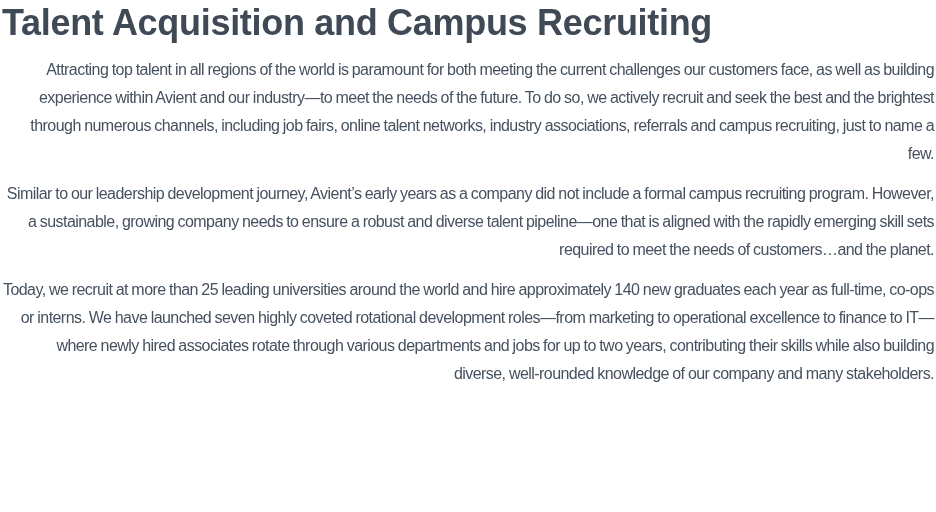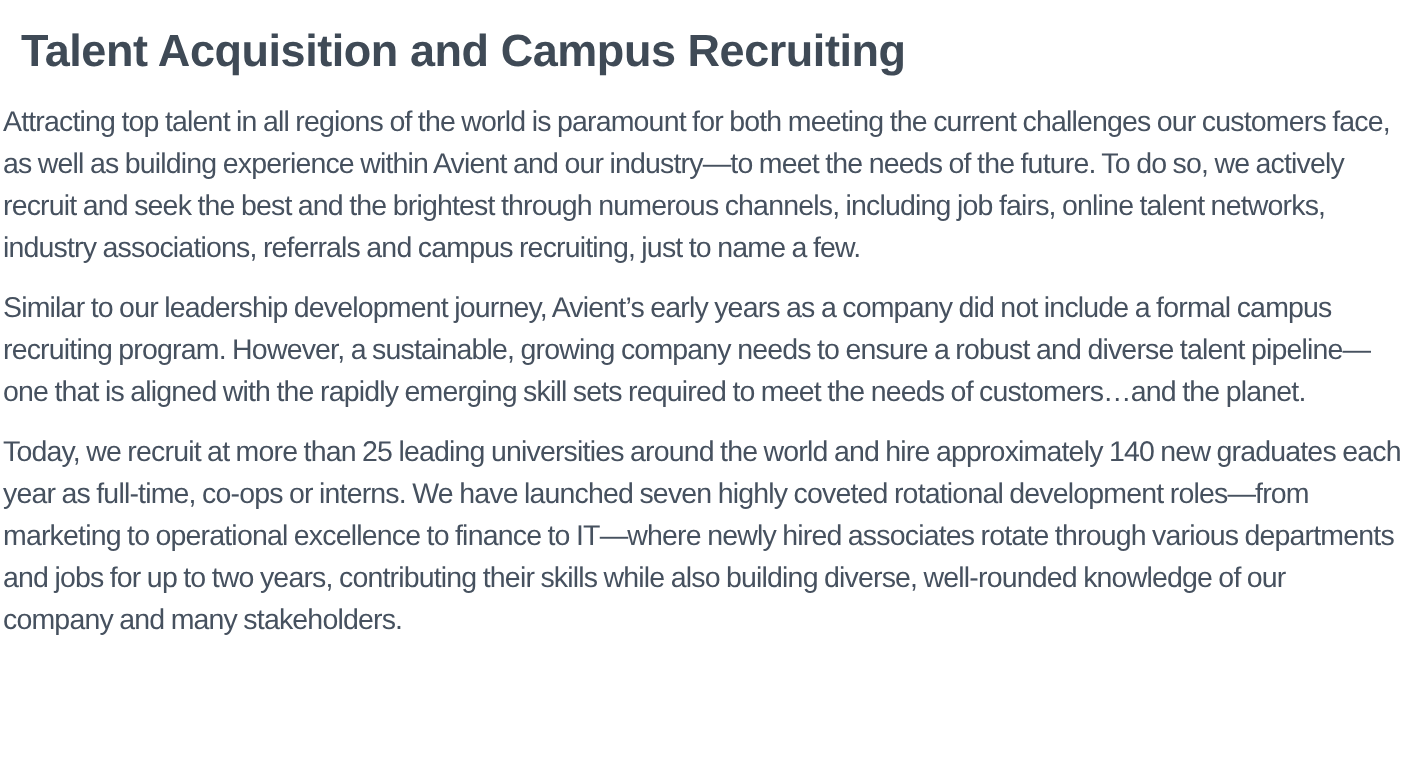--- a/index.html
+++ b/index.html
@@ -11,38 +11,39 @@
     position: relative;
     width: 936px;
     height: 512px;
     background: var(--bg-color, #ffffff);
     overflow: hidden;
     font-family: "Liberation Sans", sans-serif;
     box-sizing: border-box;
     padding: 2px 0 0 2px;
   }
   .page-title {
-    margin: 12px;
+    margin: 0;
     padding: 0;
-    font-size: 30px;
+    font-size: 36px;
     line-height: 42px;
     font-weight: 700;
     letter-spacing: -0.3px;
     color: var(--title-color, #3f4a56);
   }
   .body-paragraph {
     margin: 12px 0 0 0;
     padding: 0;
     width: 932px;
-    font-size: 19px;
+    font-size: 16px;
     line-height: 28px;
     font-weight: 400;
     letter-spacing: -0.55px;
     word-spacing: -0.5px;
     color: var(--body-color, #46515f);
+    text-align: right;
   }
 </style>
 </head>
 <body>
 
 <div class="page" style="--title-color: #3f4a56; --body-color: #46515f; --bg-color: #ffffff;">
   <h1 class="page-title">Talent Acquisition and Campus Recruiting</h1>
 
   <p class="body-paragraph">Attracting top talent in all regions of the world is paramount for both meeting the current challenges our customers face, as well as building experience within Avient and our industry—to meet the needs of the future. To do so, we actively recruit and seek the best and the brightest through numerous channels, including job fairs, online talent networks, industry associations, referrals and campus recruiting, just to name a few.</p>
 

